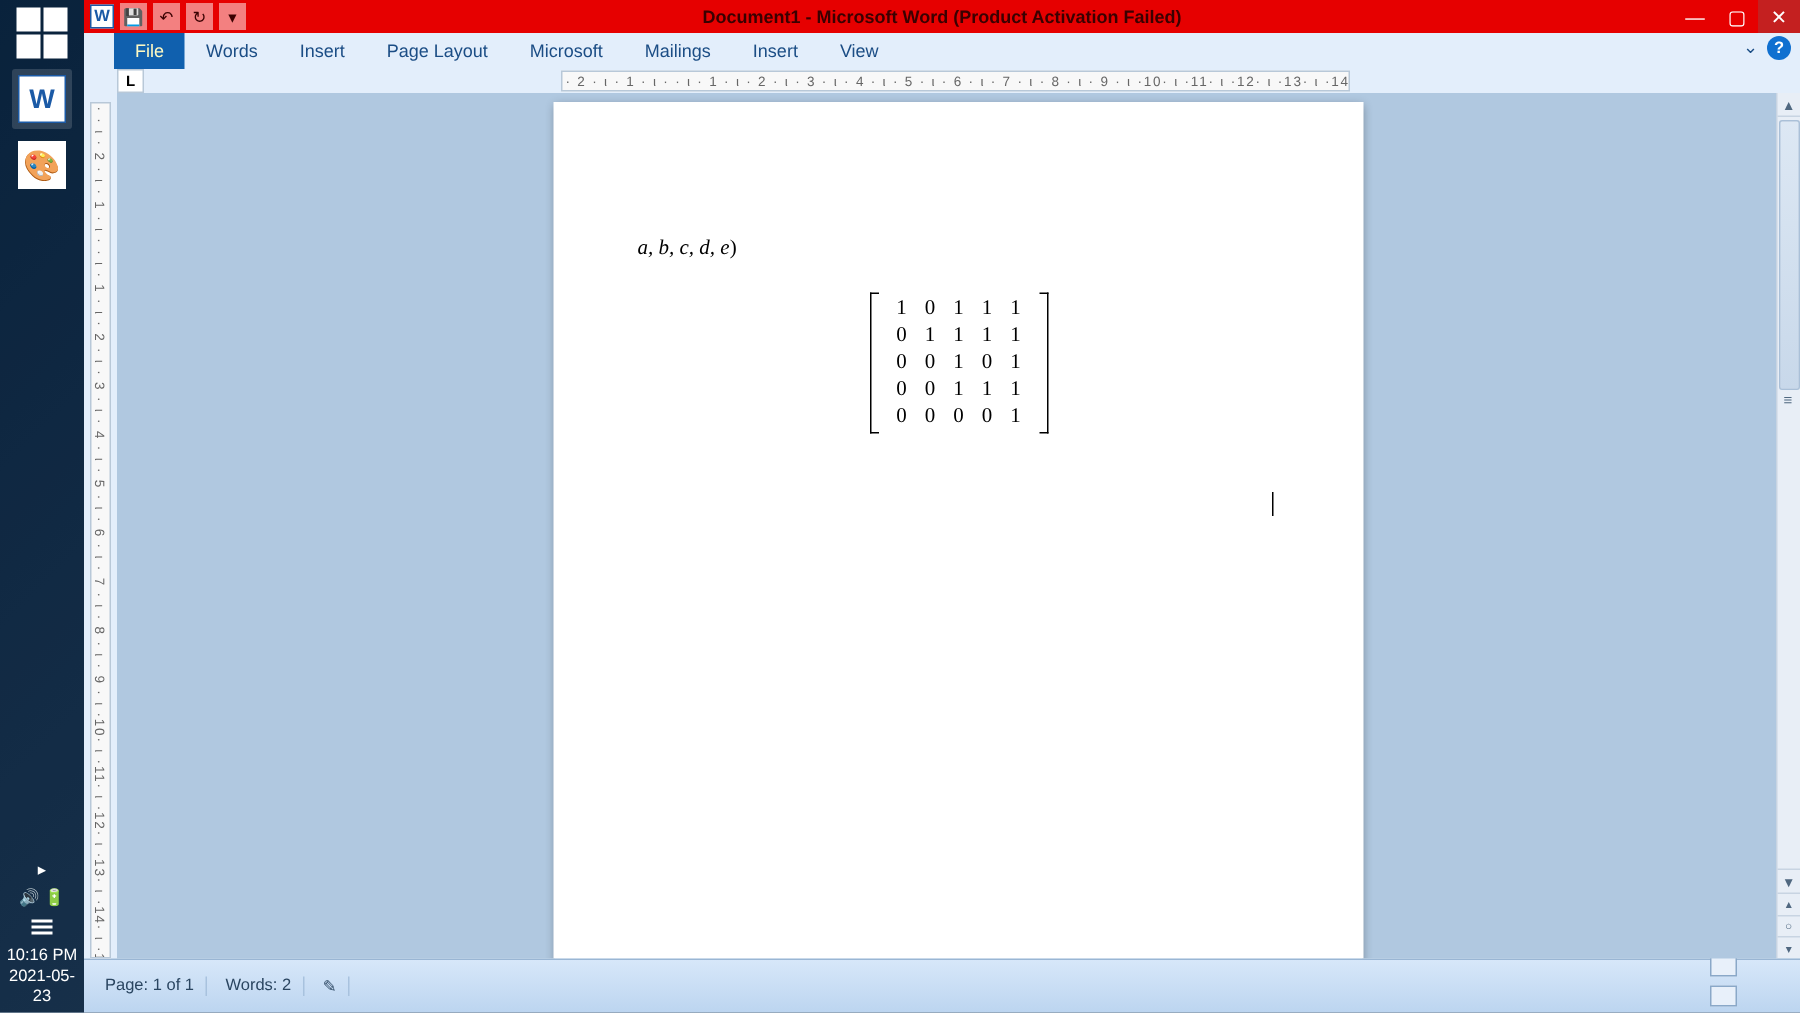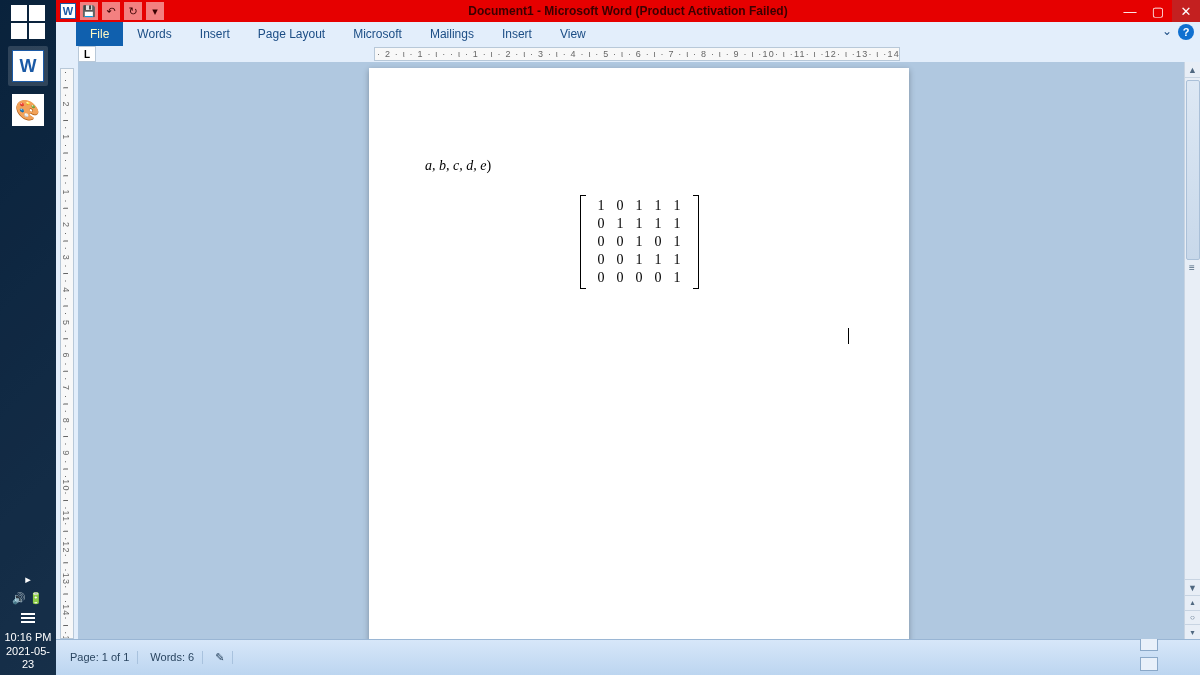--- a/index.html
+++ b/index.html
@@ -224,21 +224,21 @@
           <div>○</div>
           <div>▾</div>
         </div>
       </div>
     </div>
   </div>
 
   <div class="statusbar">
     <div class="status-left">
       <div class="status-cell">Page: 1 of 1</div>
-      <div class="status-cell">Words: 6</div>
+      <div class="status-cell">Words: 2</div>
       <div class="status-cell">✎</div>
     </div>
     <div class="status-right">
       <div class="view-btn"></div>
       <div class="view-btn"></div>
       <div class="view-btn"></div>
       <div class="view-btn"></div>
       <div class="view-btn"></div>
       <span>80%</span>
       <div class="zoom-btn">−</div>

